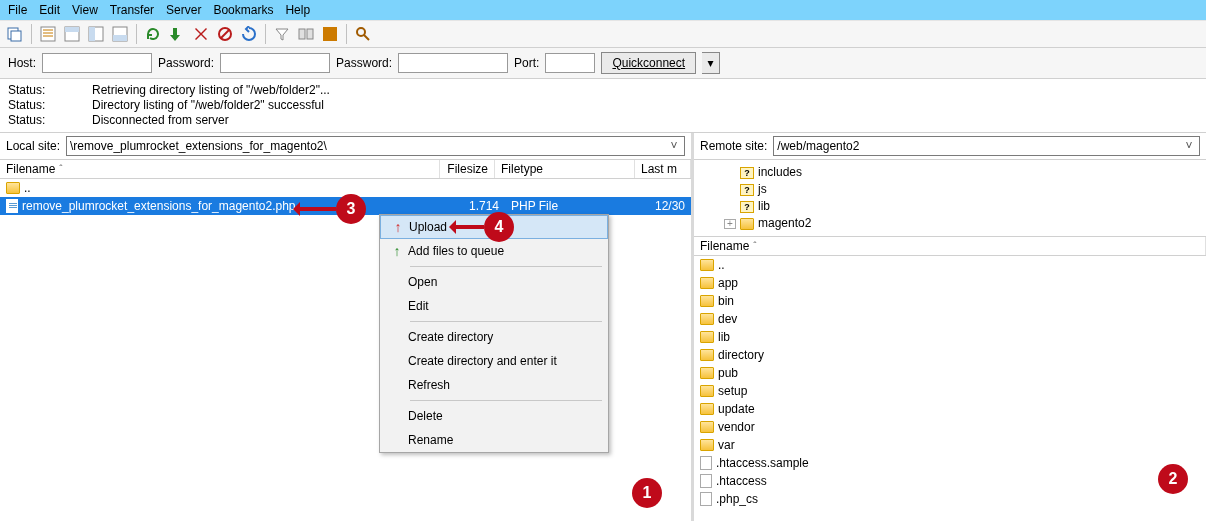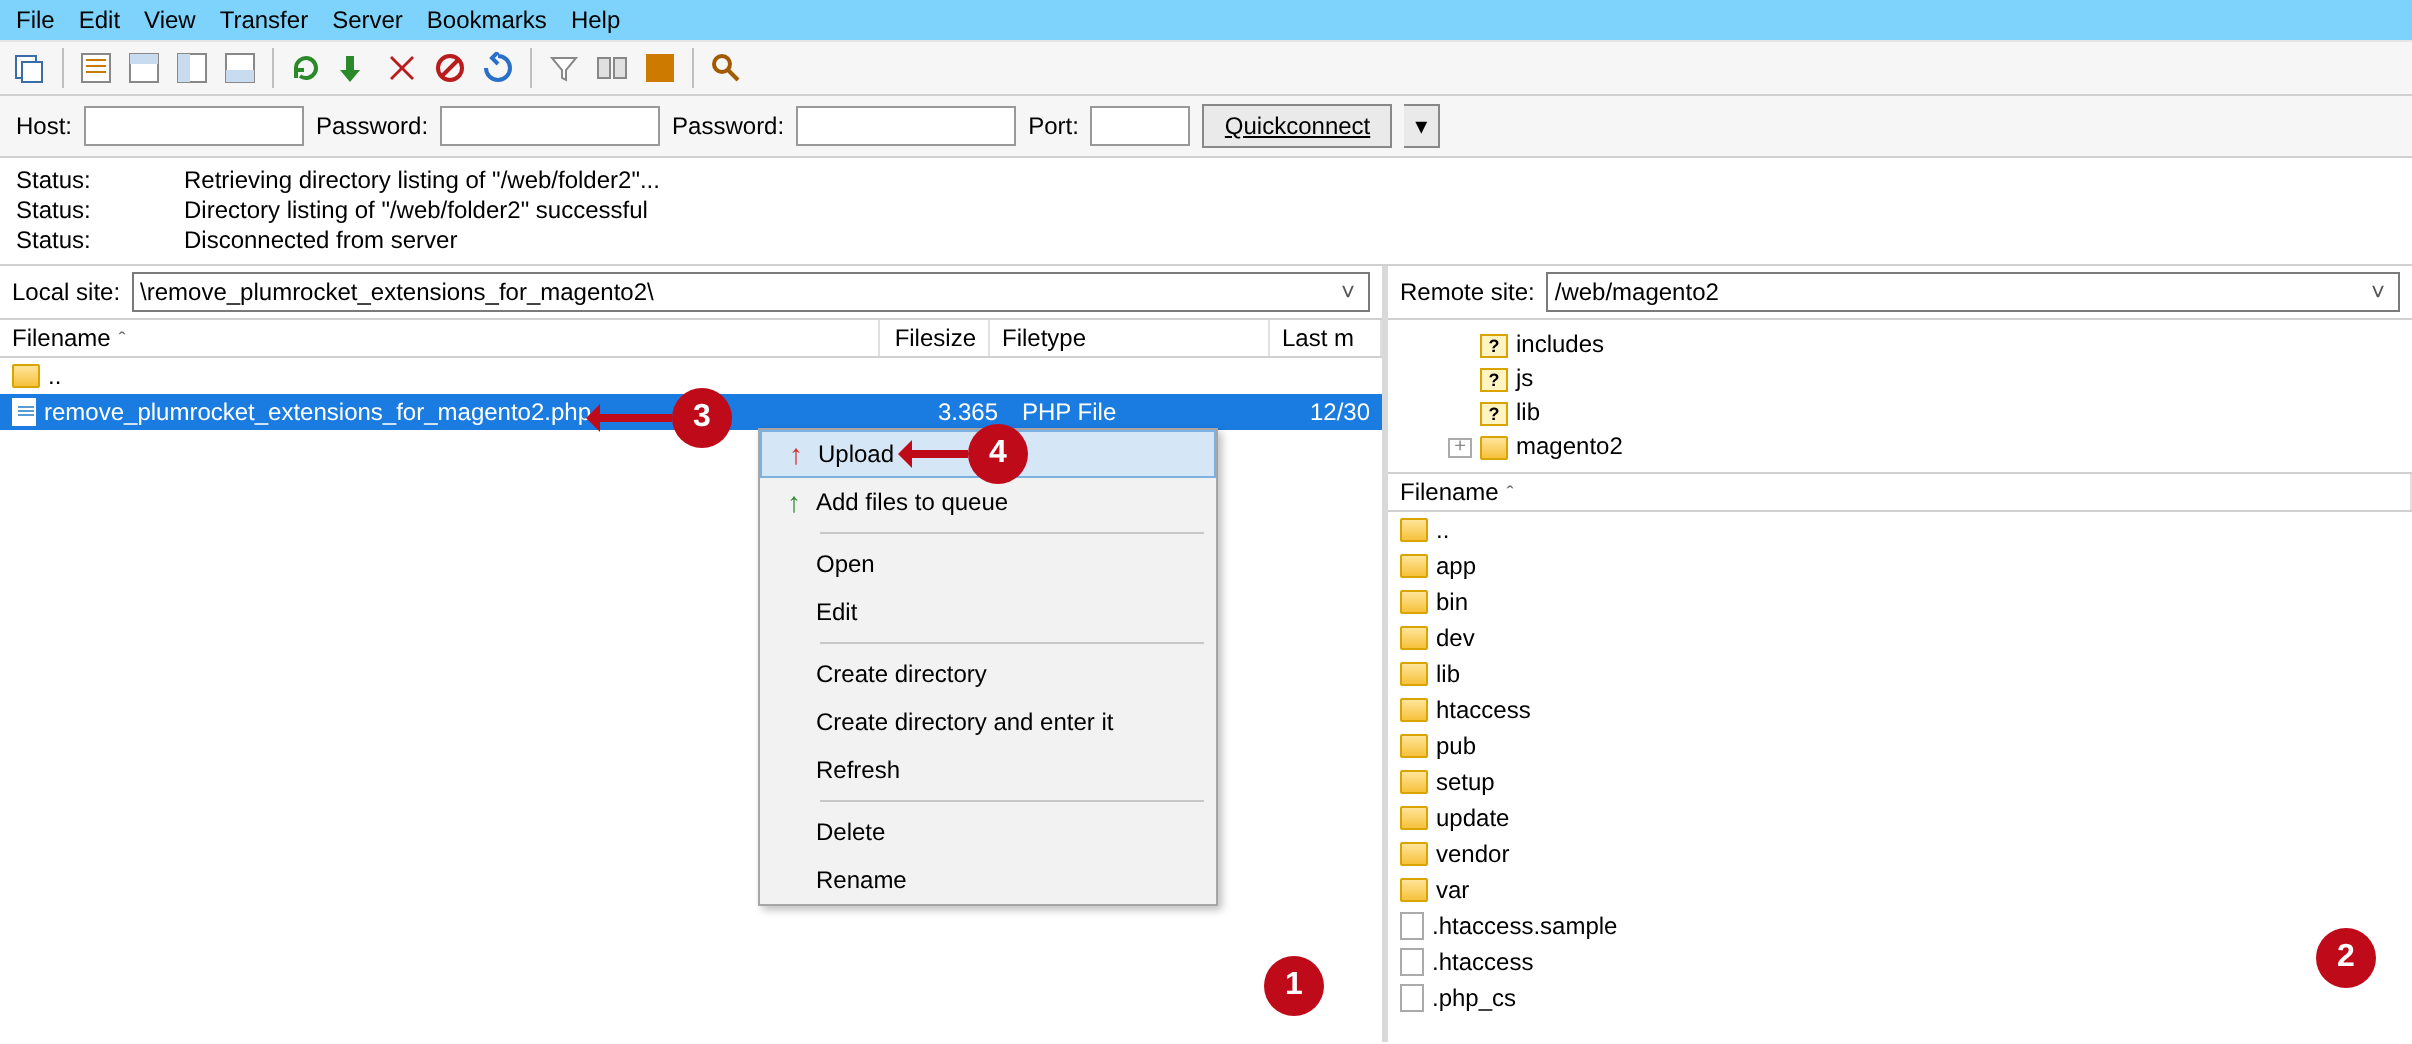--- a/index.html
+++ b/index.html
@@ -200,21 +200,21 @@
       <div class="col" style="flex:1">Last m</div>
     </div>
     <div class="filelist">
       <div class="frow">
         <span class="icon-folder icon-folderup"></span>
         <span>..</span>
       </div>
       <div class="frow sel">
         <span class="icon-file" style="border-color:#fff"></span>
         <span style="width:418px">remove_plumrocket_extensions_for_magento2.php</span>
-        <span style="width:55px;text-align:right">3.365</span>
+        <span style="width:55px;text-align:right">1.714</span>
         <span style="width:140px;padding-left:8px">PHP File</span>
         <span style="flex:1;text-align:right">12/30</span>
       </div>
     </div>
   </div>
 
   <div class="rightpane">
     <div class="pathbar">
       <label>Remote site:</label>
       <div class="combo">
@@ -260,21 +260,21 @@
       <div class="frow">
           <span class="icon-folder"></span>
           <span>dev</span>
         </div>
       <div class="frow">
           <span class="icon-folder"></span>
           <span>lib</span>
         </div>
       <div class="frow">
           <span class="icon-folder"></span>
-          <span>htaccess</span>
+          <span>directory</span>
         </div>
       <div class="frow">
           <span class="icon-folder"></span>
           <span>pub</span>
         </div>
       <div class="frow">
           <span class="icon-folder"></span>
           <span>setup</span>
         </div>
       <div class="frow">

